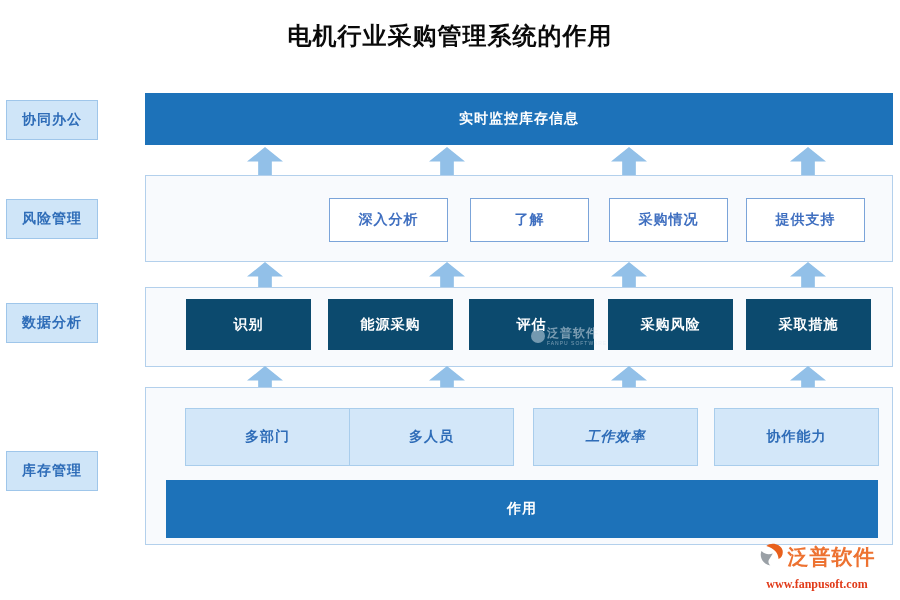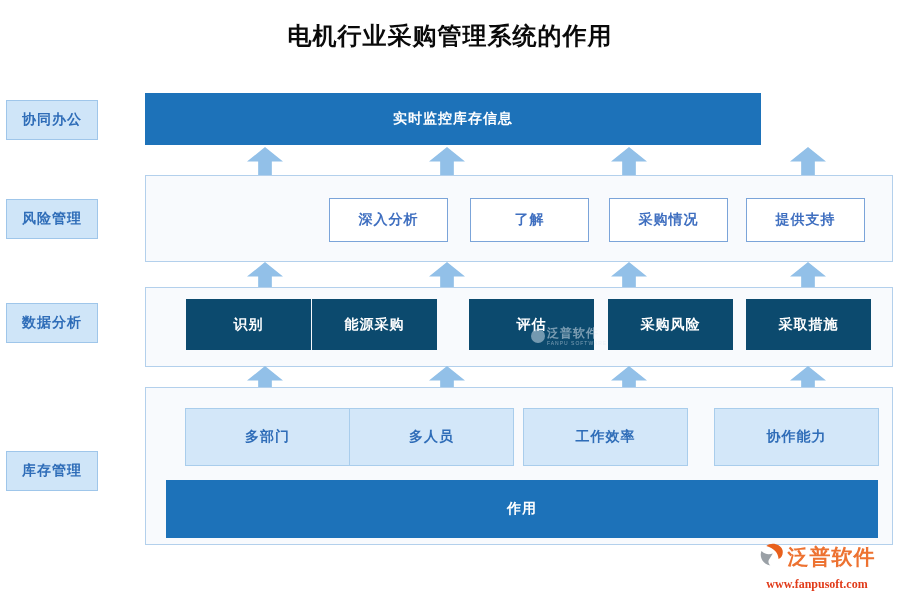--- a/index.html
+++ b/index.html
@@ -24,21 +24,21 @@
   }
   .side-label.s1 { top: 100px; }
   .side-label.s2 { top: 199px; }
   .side-label.s3 { top: 303px; }
   .side-label.s4 { top: 451px; }
 
   
   .main { position: absolute; left: 145px; top: 0; width: 748px; height: 600px; }
 
   .banner {
-    position: absolute; left: 0; width: 616px;
+    position: absolute; left: 0; width: 748px;
     background: #1d72b9; color: #ffffff;
     display: flex; align-items: center; justify-content: center;
     font-size: 14px; font-weight: bold; letter-spacing: 1px;
   }
   .banner.top { top: 93px; height: 52px; }
 
   .container-box {
     position: absolute; left: 0; width: 748px;
     background: #f8fafd; border: 1px solid #b3d0ec;
   }
@@ -52,30 +52,30 @@
   .outline-box { top: 22px; height: 44px; width: 119px; background: #ffffff; border: 1px solid #7ba4d9; color: #3f6fc0; font-size: 14px; }
   .outline-box.b1 { left: 42px; }
   .outline-box.b2 { left: 183px; }
   .outline-box.b3 { left: 324px; }
   .outline-box.b4 { left: 463px; }
   .outline-box.b5 { left: 600px; }
 
   
   .solid-box { top: 11px; height: 51px; width: 125px; background: #0c4a6e; color: #ffffff; font-size: 14px; }
   .solid-box.b1 { left: 40px; }
-  .solid-box.b2 { left: 166px; }
+  .solid-box.b2 { left: 182px; }
   .solid-box.b3 { left: 323px; }
   .solid-box.b4 { left: 462px; font-family: Liberation Serif, serif; }
   .solid-box.b5 { left: 600px; }
 
   
   .light-box { top: 20px; height: 58px; width: 165px; background: #d3e7f9; border: 1px solid #a9cdec; color: #2f6db8; font-size: 14px; }
   .light-box.b1 { left: 39px; }
   .light-box.b2 { left: 203px; }
-  .light-box.b3 { left: 377px; }
+  .light-box.b3 { left: 387px; font-style: italic; }
   .light-box.b4 { left: 568px; }
 
   .banner.bottom { left: 20px; top: 92px; width: 712px; height: 58px; }
 
   
   .arrow-row { position: absolute; left: 0; width: 748px; height: 28px; }
   .ar1 { top: 147px; }
   .ar2 { top: 262px; }
   .ar3 { top: 366px; }
   .arrow {

